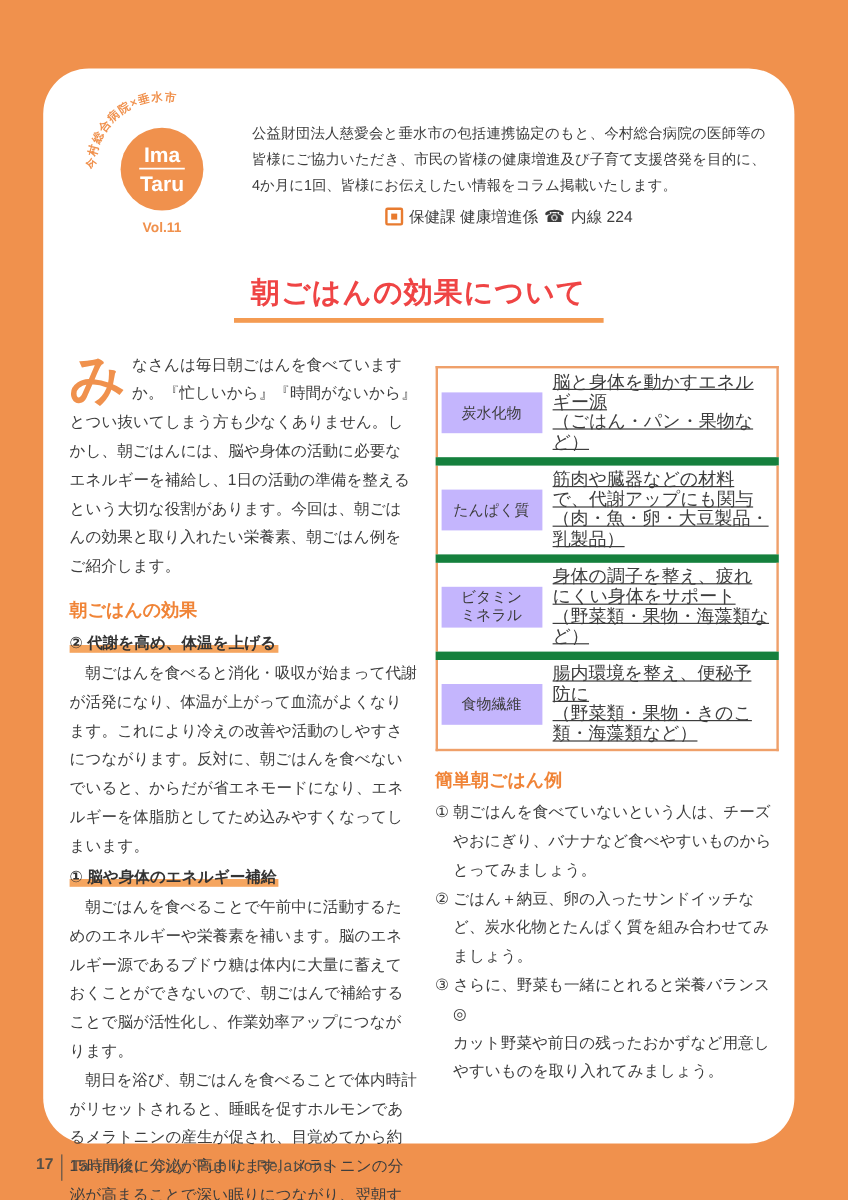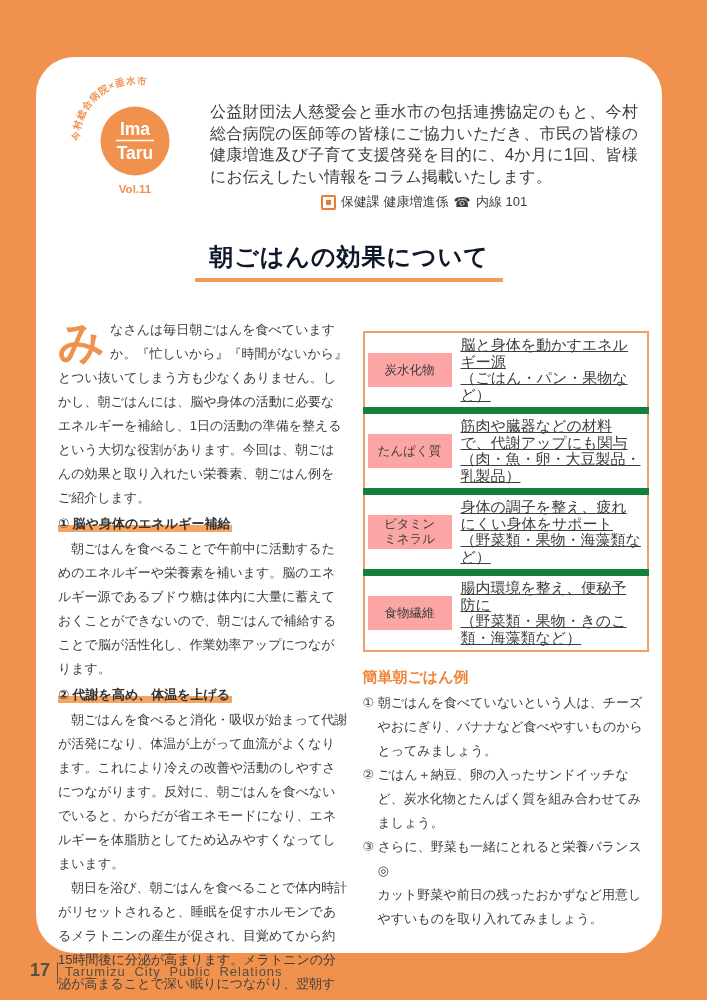--- a/index.html
+++ b/index.html
@@ -11,33 +11,33 @@
     -webkit-font-smoothing:antialiased;
   }
   .card{
     position:absolute;left:36px;top:57px;width:626px;height:896px;
     background:#ffffff;border-radius:38px;
   }
   
   .masthead{display:flex;padding:14px 10px 0 14px;}
   .logo-wrap{width:158px;flex:0 0 158px;position:relative;height:140px;}
   .masthead-text{flex:1;padding:30px 14px 0 2px;}
-  .intro{font-size:16px;line-height:21.5px;margin:0;text-align:justify;}
+  .intro{font-size:12px;line-height:21.5px;margin:0;text-align:justify;}
   .contact{font-size:13px;margin:6px 0 0 0;display:flex;align-items:center;gap:5px;justify-content:center;}
   .sq-icon{
     display:inline-flex;align-items:center;justify-content:center;
     width:11px;height:11px;border:2px solid #E87B2F;border-radius:2px;
   }
   .sq-icon::after{content:"";width:5px;height:5px;background:#E87B2F;display:block;}
   .phone-glyph{font-size:14px;color:#3D3D3D;}
   
   .title-row{text-align:center;margin-top:14px;}
   .title-row h1{
-    display:inline-block;margin:16px;font-size:24px;letter-spacing:1px;
-    color:#0f172a;border-bottom:4px solid #F49B52;padding:0 14px 5px 14px;
+    display:inline-block;margin:3px;font-size:24px;letter-spacing:1px;
+    color:#ef4444;border-bottom:4px solid #F49B52;padding:0 14px 5px 14px;
   }
   
   .columns{display:flex;gap:15px;padding:20px 10px 0 22px;}
   .col{flex:1;min-width:0;font-size:13px;line-height:24px;}
   p{margin:0;}
   .indent{text-indent:1em;}
   .dropcap-para{margin:0;}
   .dropcap{
     float:left;font-size:46px;line-height:44px;font-weight:bold;
     color:#F0914D;padding:2px 5px 0 0;
@@ -51,33 +51,33 @@
     padding:0 2px 1px 0;
   }
   
   .ntable{
     margin:13px 2px 2px 0;border:2px solid #EFA06A;border-collapse:collapse;width:99%;
   }
   .ntable tr + tr td{border-top:7px solid #15803d;}
   .ntable td{padding:3px;vertical-align:middle;}
   .ntable td.lab{width:84px;}
   .lab-inner{
-    background:#fca5a5;min-height:30px;display:flex;align-items:center;justify-content:center;
+    background:#c4b5fd;min-height:30px;display:flex;align-items:center;justify-content:center;
     font-size:12.5px;line-height:15px;white-space:pre-line;padding:2px 0;
   }
   .ntable td.desc{font-size:15px;line-height:16.5px;white-space:pre-line;padding:4px 6px;text-decoration:underline;}
   
   .ex-item{padding-left:1.15em;text-indent:-1.15em;white-space:pre-line;margin:0;}
   .ex-item + .ex-item{margin-top:0;}
   
   .page-footer{
     position:absolute;left:30px;top:962px;display:flex;align-items:flex-start;gap:7px;
     color:#564F45;
   }
-  .pagenum{font-size:18px;font-weight:bold;line-height:16px;}
+  .pagenum{font-size:13px;font-weight:bold;line-height:16px;}
   .f-divider{width:1px;height:22px;background:#5C544A;display:inline-block;}
   .footer-text{font-size:13px;letter-spacing:1px;word-spacing:4px;line-height:14px;padding-top:3px;}
 </style>
 </head>
 <body>
 
 <div class="card">
 
   <div class="masthead">
     <div class="logo-wrap">
@@ -94,44 +94,45 @@
         <text x="85" y="88" text-anchor="middle" font-size="17.5" font-weight="bold" fill="#ffffff">Taru</text>
         <text x="85" y="122" text-anchor="middle" font-size="11.5" font-weight="bold" fill="#F0914D">Vol.11</text>
       </svg>
     </div>
     <div class="masthead-text">
       <p class="intro">公益財団法人慈愛会と垂水市の包括連携協定のもと、今村総合病院の医師等の皆様にご協力いただき、市民の皆様の健康増進及び子育て支援啓発を目的に、4か月に1回、皆様にお伝えしたい情報をコラム掲載いたします。</p>
       <p class="contact">
         <span class="sq-icon"></span>
         <span>保健課 健康増進係</span>
         <span class="phone-glyph">☎</span>
-        <span>内線 101</span>
+        <span>内線 224</span>
       </p>
     </div>
   </div>
 
   <div class="title-row">
     <h1>朝ごはんの効果について</h1>
   </div>
 
   <div class="columns">
 
     <div class="col">
       <p class="dropcap-para">
         <span class="dropcap">み</span><span>なさんは毎日朝ごはんを食べていますか。『忙しいから』『時間がないから』とつい抜いてしまう方も少なくありません。しかし、朝ごはんには、脳や身体の活動に必要なエネルギーを補給し、1日の活動の準備を整えるという大切な役割があります。今回は、朝ごはんの効果と取り入れたい栄養素、朝ごはん例をご紹介します。</span>
       </p>
 
+      <div class="sec-heading">朝ごはんの効果</div>
 
+      <div>
+        <div class="fx-heading"><span class="hl">② 代謝を高め、体温を上げる</span></div>
+        <p class="indent">朝ごはんを食べると消化・吸収が始まって代謝が活発になり、体温が上がって血流がよくなります。これにより冷えの改善や活動のしやすさにつながります。反対に、朝ごはんを食べないでいると、からだが省エネモードになり、エネルギーを体脂肪としてため込みやすくなってしまいます。</p>
+      </div>
       <div>
         <div class="fx-heading"><span class="hl">① 脳や身体のエネルギー補給</span></div>
         <p class="indent">朝ごはんを食べることで午前中に活動するためのエネルギーや栄養素を補います。脳のエネルギー源であるブドウ糖は体内に大量に蓄えておくことができないので、朝ごはんで補給することで脳が活性化し、作業効率アップにつながります。</p>
-      </div>
-      <div>
-        <div class="fx-heading"><span class="hl">② 代謝を高め、体温を上げる</span></div>
-        <p class="indent">朝ごはんを食べると消化・吸収が始まって代謝が活発になり、体温が上がって血流がよくなります。これにより冷えの改善や活動のしやすさにつながります。反対に、朝ごはんを食べないでいると、からだが省エネモードになり、エネルギーを体脂肪としてため込みやすくなってしまいます。</p>
       </div>
       <div>
         <p class="indent">朝日を浴び、朝ごはんを食べることで体内時計がリセットされると、睡眠を促すホルモンであるメラトニンの産生が促され、目覚めてから約15時間後に分泌が高まります。メラトニンの分泌が高まることで深い眠りにつながり、翌朝すっきりと目覚めやすくなります。</p>
       </div>
     </div>
 
     <div class="col">
 
       <table class="ntable">
         <tbody>

